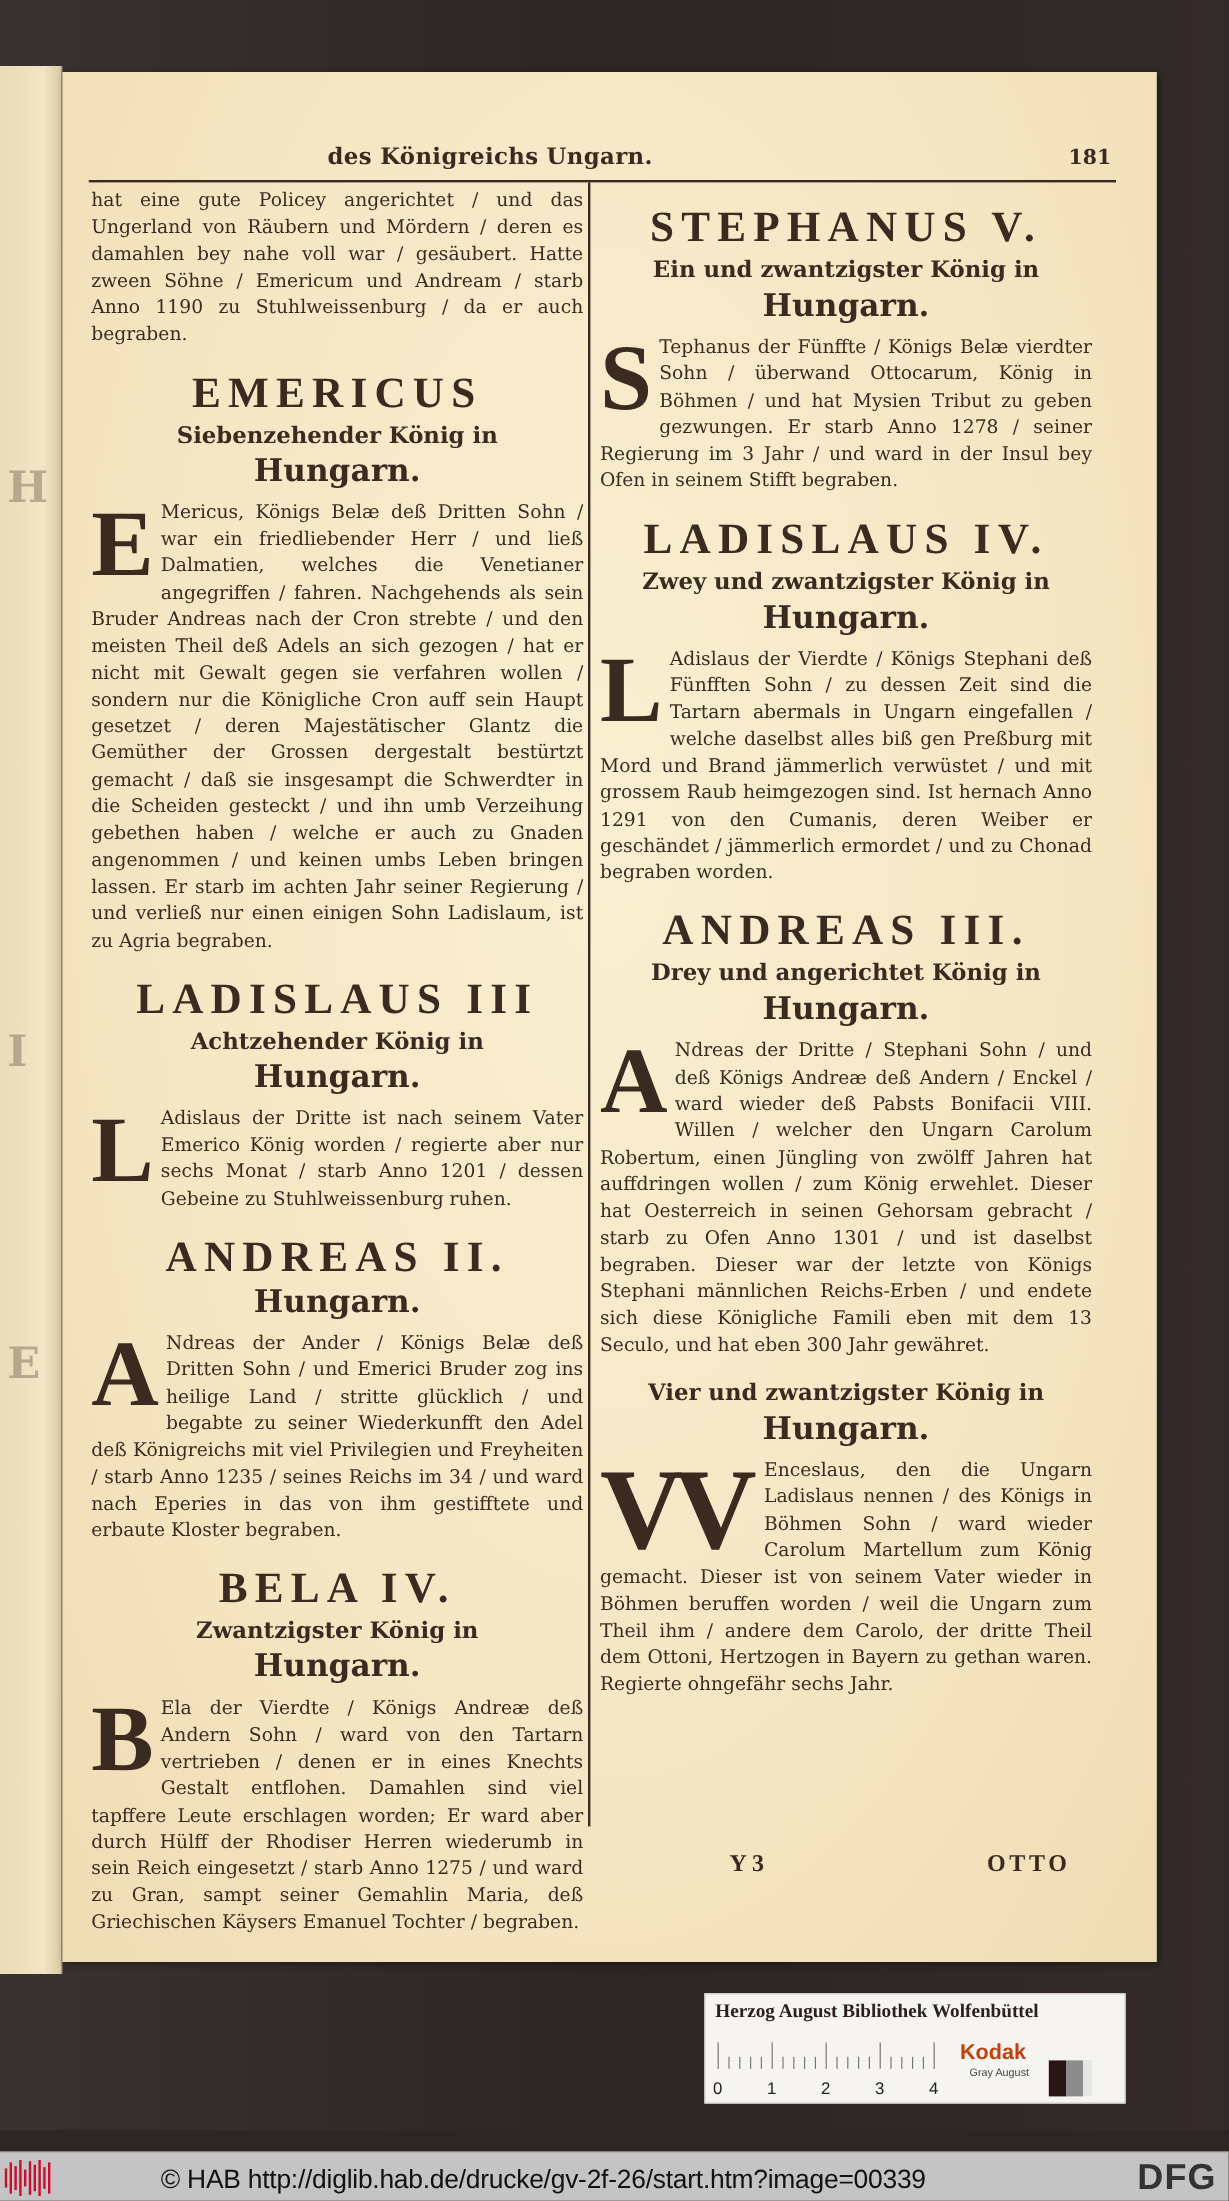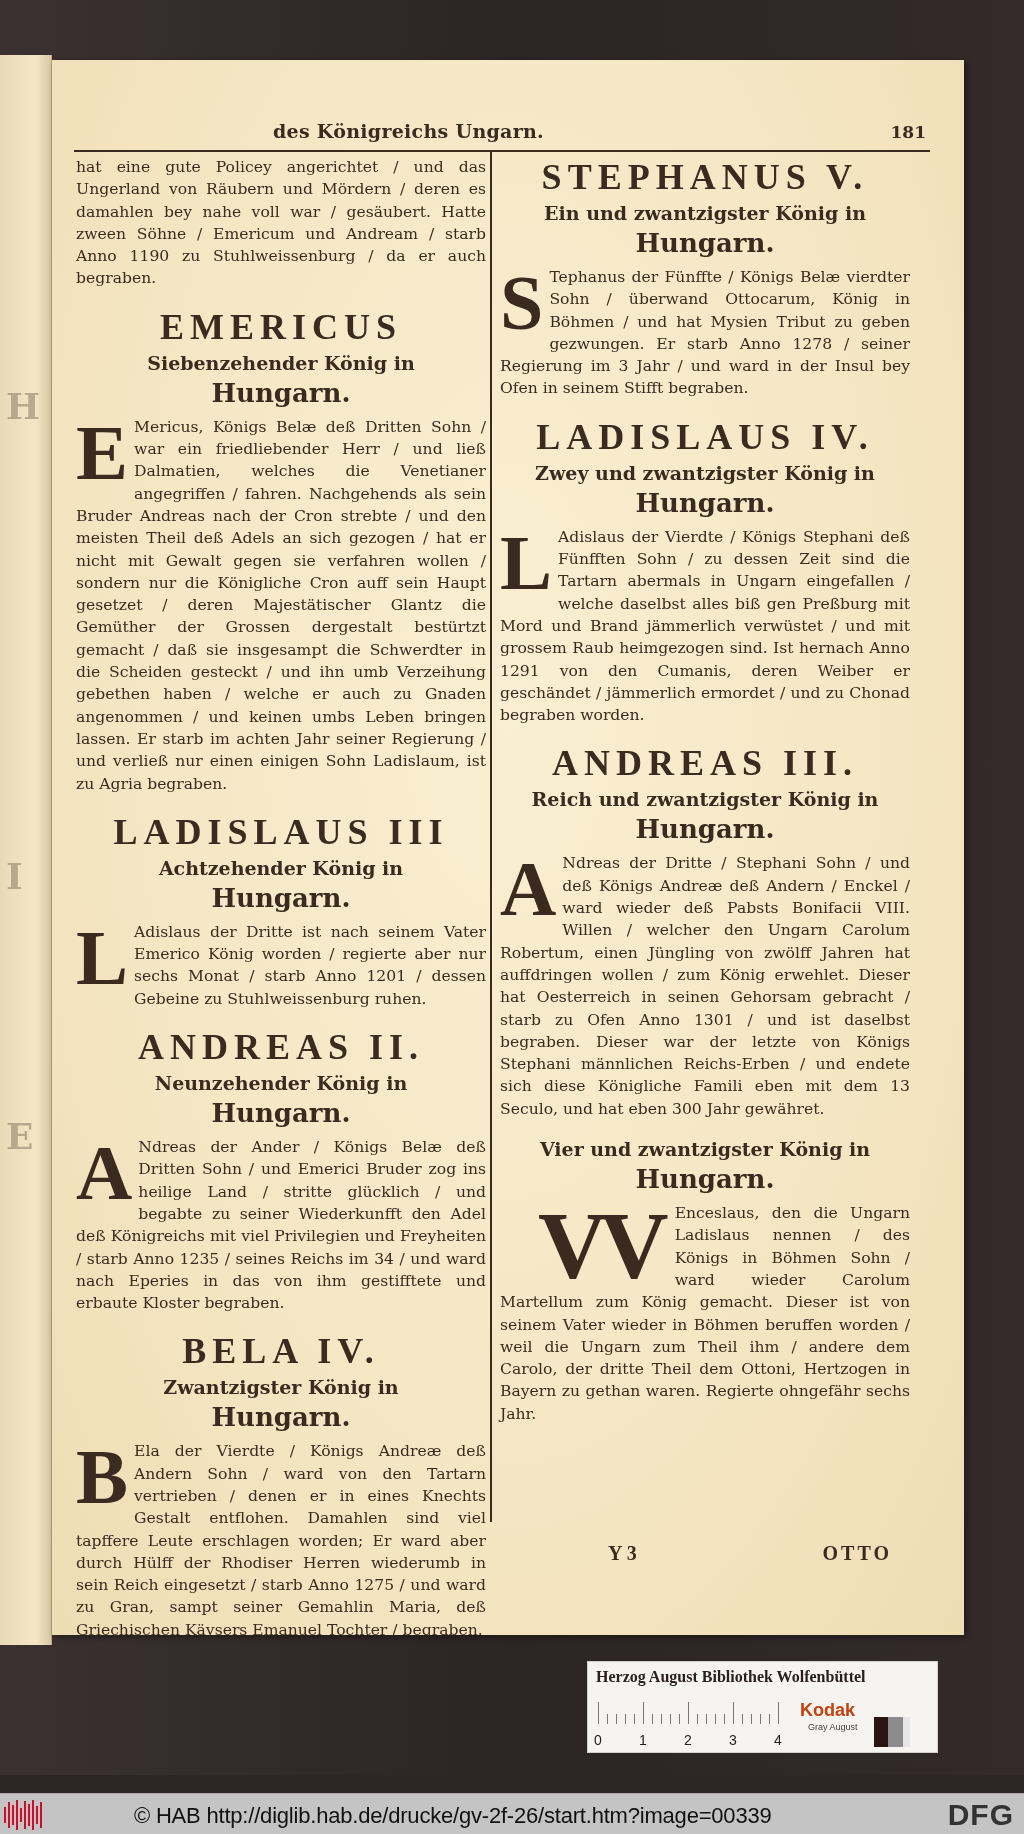--- a/index.html
+++ b/index.html
@@ -56,21 +56,21 @@
     font-size: 19px; line-height: 26px; margin-top: 2px;
   }
   .section-country {
     text-align: center; font-family: "DejaVu Serif", serif; font-weight: bold;
     font-size: 26px; line-height: 34px; margin-bottom: 6px;
   }
   .drop {
     float: left; font-family: "Liberation Serif", serif; font-weight: bold;
     font-size: 78px; line-height: 66px; margin: 4px 6px 0 0; color: #3a2a20;
   }
-  .drop.wide { font-size: 96px; line-height: 80px; letter-spacing: -8px; margin-right: 14px; margin-left: 38px; }
+  .drop.wide { font-size: 96px; line-height: 80px; letter-spacing: -8px; margin-right: 14px; }
   .para::after { content: ""; display: block; clear: both; }
 
   .catchwords { position: absolute; top: 1482px; left: 448px; width: 410px; height: 30px; }
   .signature { position: absolute; left: 108px; font-size: 20px; font-weight: bold; font-family: "Liberation Serif", serif; }
   .catchword { position: absolute; right: 18px; font-size: 20px; letter-spacing: 3px; font-family: "Liberation Serif", serif; font-weight: bold; }
 
   .hab-card {
     position: absolute; left: 587px; top: 1661px; width: 351px; height: 92px;
     background: #f6f4f0; border: 1px solid #d4d0c8;
   }
@@ -131,41 +131,40 @@
       <div class="section-sub">Achtzehender König in</div>
       <div class="section-country">Hungarn.</div>
       <div class="para body-text">
         <span class="drop">L</span>
         <span>Adislaus der Dritte ist nach seinem Vater Emerico König worden / regierte aber nur sechs Monat / starb Anno 1201 / dessen Gebeine zu Stuhlweissenburg ruhen.</span>
       </div>
     </div>
 
     <div class="section">
       <div class="section-title">ANDREAS II.</div>
-      <div class="section-sub">Neunzehender König in</div>
       <div class="section-country">Hungarn.</div>
       <div class="para body-text">
         <span class="drop">A</span>
         <span>Ndreas der Ander / Königs Belæ deß Dritten Sohn / und Emerici Bruder zog ins heilige Land / stritte glücklich / und begabte zu seiner Wiederkunfft den Adel deß Königreichs mit viel Privilegien und Freyheiten / starb Anno 1235 / seines Reichs im 34 / und ward nach Eperies in das von ihm gestifftete und erbaute Kloster begraben.</span>
       </div>
     </div>
 
     <div class="section">
       <div class="section-title">BELA IV.</div>
       <div class="section-sub">Zwantzigster König in</div>
       <div class="section-country">Hungarn.</div>
       <div class="para body-text">
         <span class="drop">B</span>
         <span>Ela der Vierdte / Königs Andreæ deß Andern Sohn / ward von den Tartarn vertrieben / denen er in eines Knechts Gestalt entflohen. Damahlen sind viel tapffere Leute erschlagen worden; Er ward aber durch Hülff der Rhodiser Herren wiederumb in sein Reich eingesetzt / starb Anno 1275 / und ward zu Gran, sampt seiner Gemahlin Maria, deß Griechischen Käysers Emanuel Tochter / begraben.</span>
       </div>
     </div>
   </div>
 
   <div class="col right">
-    <div class="section" style="margin-top:0">
+    <div class="section" style="margin-top:12px">
       <div class="section-title">STEPHANUS V.</div>
       <div class="section-sub">Ein und zwantzigster König in</div>
       <div class="section-country">Hungarn.</div>
       <div class="para body-text">
         <span class="drop">S</span>
         <span>Tephanus der Fünffte / Königs Belæ vierdter Sohn / überwand Ottocarum, König in Böhmen / und hat Mysien Tribut zu geben gezwungen. Er starb Anno 1278 / seiner Regierung im 3 Jahr / und ward in der Insul bey Ofen in seinem Stifft begraben.</span>
       </div>
     </div>
 
     <div class="section">
@@ -173,21 +172,21 @@
       <div class="section-sub">Zwey und zwantzigster König in</div>
       <div class="section-country">Hungarn.</div>
       <div class="para body-text">
         <span class="drop">L</span>
         <span>Adislaus der Vierdte / Königs Stephani deß Fünfften Sohn / zu dessen Zeit sind die Tartarn abermals in Ungarn eingefallen / welche daselbst alles biß gen Preßburg mit Mord und Brand jämmerlich verwüstet / und mit grossem Raub heimgezogen sind. Ist hernach Anno 1291 von den Cumanis, deren Weiber er geschändet / jämmerlich ermordet / und zu Chonad begraben worden.</span>
       </div>
     </div>
 
     <div class="section">
       <div class="section-title">ANDREAS III.</div>
-      <div class="section-sub">Reich und zwantzigster König in</div>
+      <div class="section-sub">Drey und angerichtet König in</div>
       <div class="section-country">Hungarn.</div>
       <div class="para body-text">
         <span class="drop">A</span>
         <span>Ndreas der Dritte / Stephani Sohn / und deß Königs Andreæ deß Andern / Enckel / ward wieder deß Pabsts Bonifacii VIII. Willen / welcher den Ungarn Carolum Robertum, einen Jüngling von zwölff Jahren hat auffdringen wollen / zum König erwehlet. Dieser hat Oesterreich in seinen Gehorsam gebracht / starb zu Ofen Anno 1301 / und ist daselbst begraben. Dieser war der letzte von Königs Stephani männlichen Reichs-Erben / und endete sich diese Königliche Famili eben mit dem 13 Seculo, und hat eben 300 Jahr gewähret.</span>
       </div>
     </div>
 
     <div class="section">
       <div class="section-sub">Vier und zwantzigster König in</div>
       <div class="section-country">Hungarn.</div>

